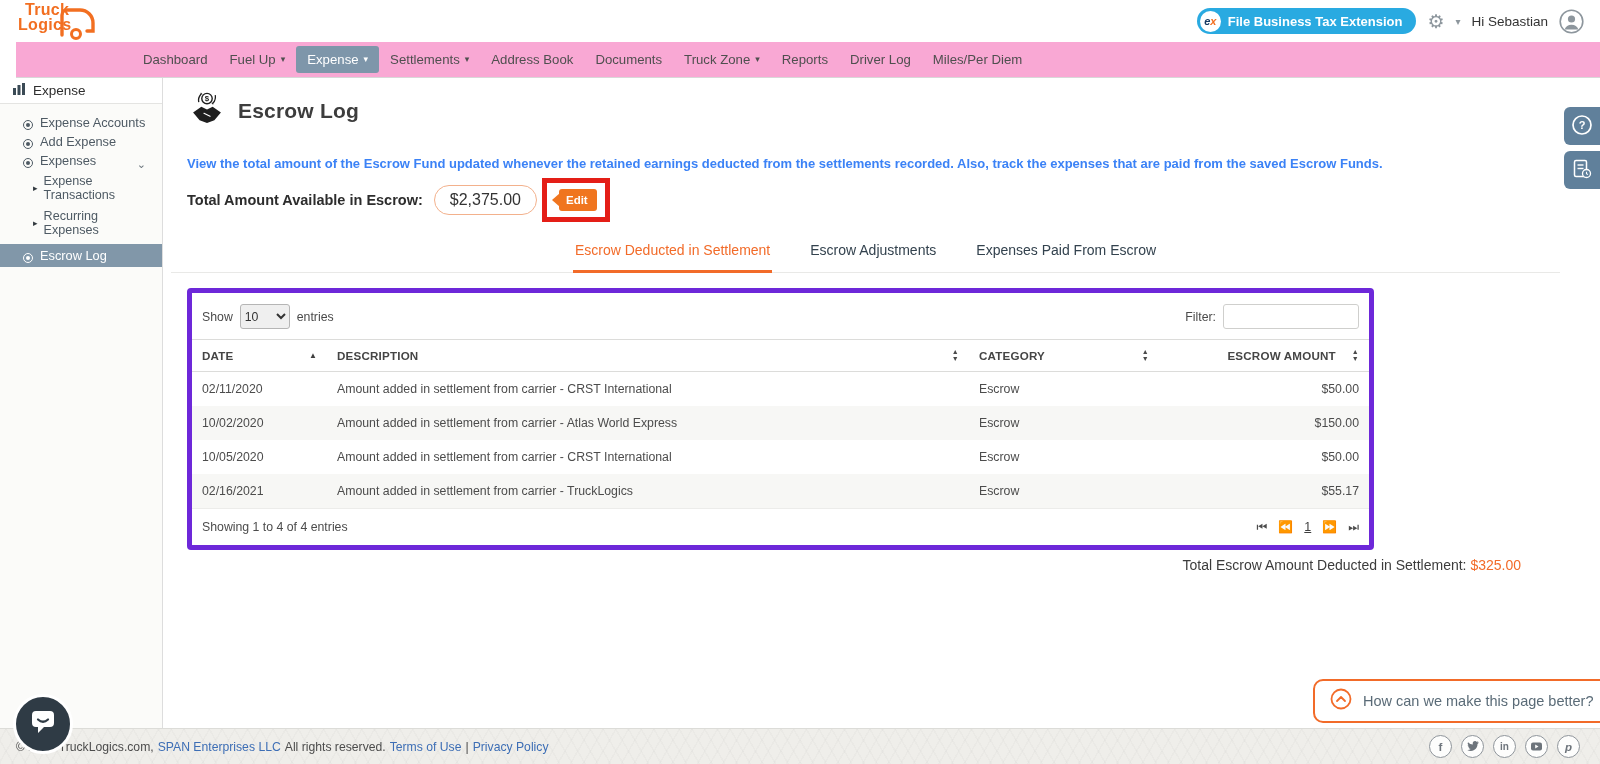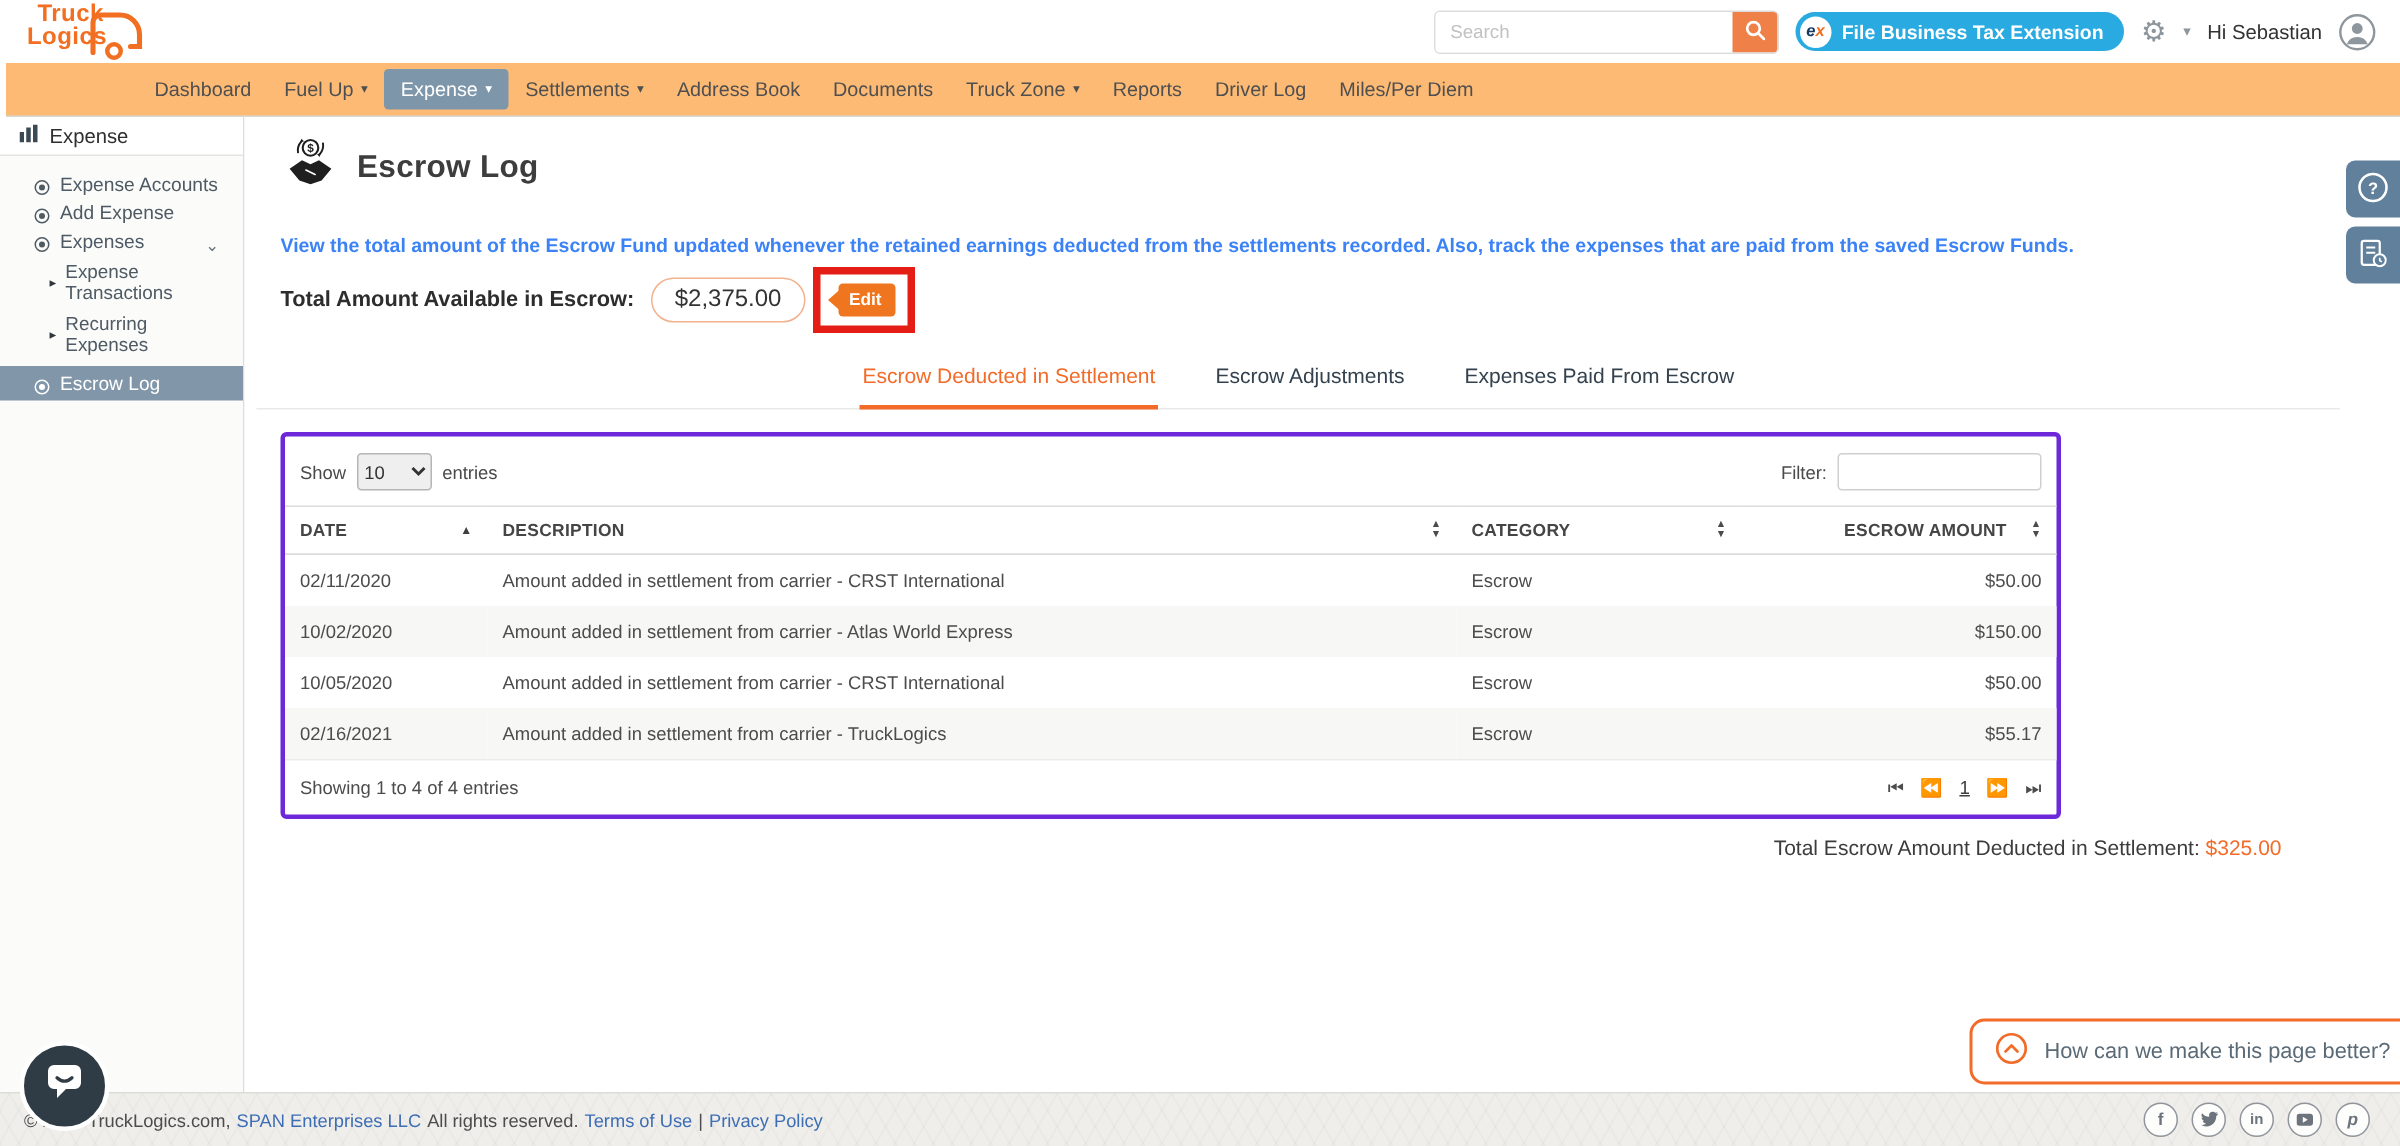--- a/index.html
+++ b/index.html
@@ -20,21 +20,21 @@
   .tax-pill{display:flex;align-items:center;gap:7px;height:26px;padding:0 14px 0 3px;background:#29aae1;border-radius:14px;border:0;color:#fff;font-weight:700;font-size:13px;font-family:inherit;cursor:pointer;}
   .tax-badge{width:21px;height:21px;border-radius:50%;background:#fff;font-weight:700;font-size:11px;font-style:italic;display:flex;align-items:center;justify-content:center;}
   .tax-badge .be{color:#163a63;}
   .tax-badge .bx{color:#f26f21;}
   .gear{font-size:19px;color:#8d969d;cursor:pointer;line-height:1;}
   .hdr-caret{font-size:10px;color:#8d969d;cursor:pointer;}
   .greeting{font-size:13.5px;color:#333;}
   .avatar{cursor:pointer;display:flex;}
 
   
-  #mainnav{position:absolute;top:42px;left:4px;right:0;height:36px;display:flex;align-items:center;padding-left:88px;border-bottom:1px solid #d8d8d8;background:#fdba74;box-sizing:border-box;}
+  #mainnav{position:absolute;top:42px;left:16px;right:0;height:36px;display:flex;align-items:center;padding-left:116px;border-bottom:1px solid #d8d8d8;background:#f9a8d4;box-sizing:border-box;}
   .nav-item{display:flex;align-items:center;gap:5px;padding:6px 11px;font-size:13.2px;color:#4f4f4f;cursor:pointer;border-radius:3px;white-space:nowrap;}
   .nav-item .nv-caret{font-size:9px;line-height:1;}
   .nav-item.active{background:#7e96aa;color:#fff;}
 
   
   #sidebar{position:absolute;top:78px;left:0;width:163px;bottom:36px;background:#fbfbf9;border-right:1px solid #ddd;box-sizing:border-box;}
   .sb-header{height:25px;display:flex;align-items:center;gap:7px;padding-left:13px;background:#fff;border-bottom:1px solid #e4e4e2;font-size:13.5px;color:#2e2e2e;cursor:pointer;}
   .sb-list{padding-top:9px;}
   .sb-item{display:flex;align-items:flex-end;gap:7px;padding:2px 8px 2px 23px;font-size:12.8px;color:#4e5a64;cursor:pointer;}
   .bullet{width:10px;height:10px;border:1.5px solid #4e5a64;border-radius:50%;position:relative;flex:none;box-sizing:border-box;}
@@ -55,21 +55,21 @@
   .total-label{font-size:14.5px;font-weight:700;color:#2d2d2d;}
   .amount-pill{margin-left:11px;height:28px;padding:0 15px;border:1.5px solid #f3b18c;border-radius:16px;display:flex;align-items:center;font-size:16px;color:#333;background:#fff;}
   .annotation{margin-left:5px;border:5px solid #e41e17;padding:6px 8px 6px 4px;display:flex;align-items:center;}
   .edit-tag{position:relative;height:22px;background:#f0751f;color:#fff;font-size:11.5px;font-weight:700;border:0;padding:0 9px 0 7px;font-family:inherit;border-radius:3px;margin-left:8px;cursor:pointer;}
   .edit-tag::before{content:"";position:absolute;left:-7px;top:50%;transform:translateY(-50%);border-top:7px solid transparent;border-bottom:7px solid transparent;border-right:8px solid #f0751f;}
 
   .tabs{position:absolute;top:156px;left:8px;right:40px;display:flex;justify-content:center;align-items:flex-end;gap:36px;border-bottom:1px solid #e9e9e7;}
   .tab{padding:8px 2px 12px;font-size:14px;color:#33424e;cursor:pointer;border-bottom:3px solid transparent;margin-bottom:-1px;}
   .tab.active{color:#f26b29;border-bottom-color:#f26b29;}
 
-  .card{position:absolute;top:210px;left:24px;width:1187px;border:3px solid #6d28d9;border-radius:4px;background:#fff;box-sizing:border-box;}
+  .card{position:absolute;top:210px;left:24px;width:1187px;border:5px solid #6d28d9;border-radius:4px;background:#fff;box-sizing:border-box;}
   .card-controls{display:flex;justify-content:space-between;align-items:center;padding:11px 10px 10px;}
   .show-group,.filter-group{display:flex;align-items:center;gap:7px;font-size:12.3px;color:#4a4a4a;}
   .show-select{height:25px;width:50px;border:1px solid #b5b5b5;border-radius:3px;font-size:12.3px;color:#333;font-family:inherit;}
   .filter-input{width:122px;height:23px;border:1px solid #cfcfcd;border-radius:3px;outline:none;padding:0 6px;font-family:inherit;font-size:12.3px;}
   table.data{width:100%;border-collapse:collapse;}
   .data th{border-top:1px solid #dcdcda;border-bottom:1px solid #dcdcda;padding:9px 10px;font-size:11.6px;font-weight:700;color:#454545;text-align:left;letter-spacing:.2px;cursor:pointer;}
   .th-flex{display:flex;align-items:center;justify-content:space-between;}
   .th-flex.right{justify-content:flex-end;gap:16px;}
   .sort-asc{font-size:8px;color:#3f3f3f;}
   .sort-both{display:inline-flex;flex-direction:column;align-items:center;font-size:7px;line-height:6.5px;color:#4a4a4a;}
@@ -112,31 +112,20 @@
         <span>Logics</span>
       </div>
       <span class="logo-truck">
         <svg width="38" height="36" viewBox="0 0 38 36">
           <path d="M3 30 V10 a5 5 0 0 1 5-5 h13 a13 13 0 0 1 13 13 v8 h-6" fill="none" stroke="#f26f21" stroke-width="3.4" stroke-linecap="round"></path>
           <circle cx="17" cy="29" r="4.5" fill="none" stroke="#f26f21" stroke-width="3"></circle>
         </svg>
       </span>
     </div>
     <div class="header-right">
-      <div class="searchwrap">
-        <input type="text" placeholder="Search" style="">
-        <button class="search-btn">
-          <span>
-            <svg width="14" height="14" viewBox="0 0 14 14">
-                <circle cx="6" cy="6" r="4.2" fill="none" stroke="#fff" stroke-width="1.8"></circle>
-                <line x1="9.2" y1="9.2" x2="13" y2="13" stroke="#fff" stroke-width="1.8" stroke-linecap="round"></line>
-              </svg>
-          </span>
-        </button>
-      </div>
       <button class="tax-pill">
         <span class="tax-badge">
             <span class="be">e</span>
             <span class="bx">x</span>
           </span>
         <span>File Business Tax Extension</span>
       </button>
       <span class="gear">⚙</span>
       <span class="hdr-caret">▾</span>
       <span class="greeting">Hi Sebastian</span>

